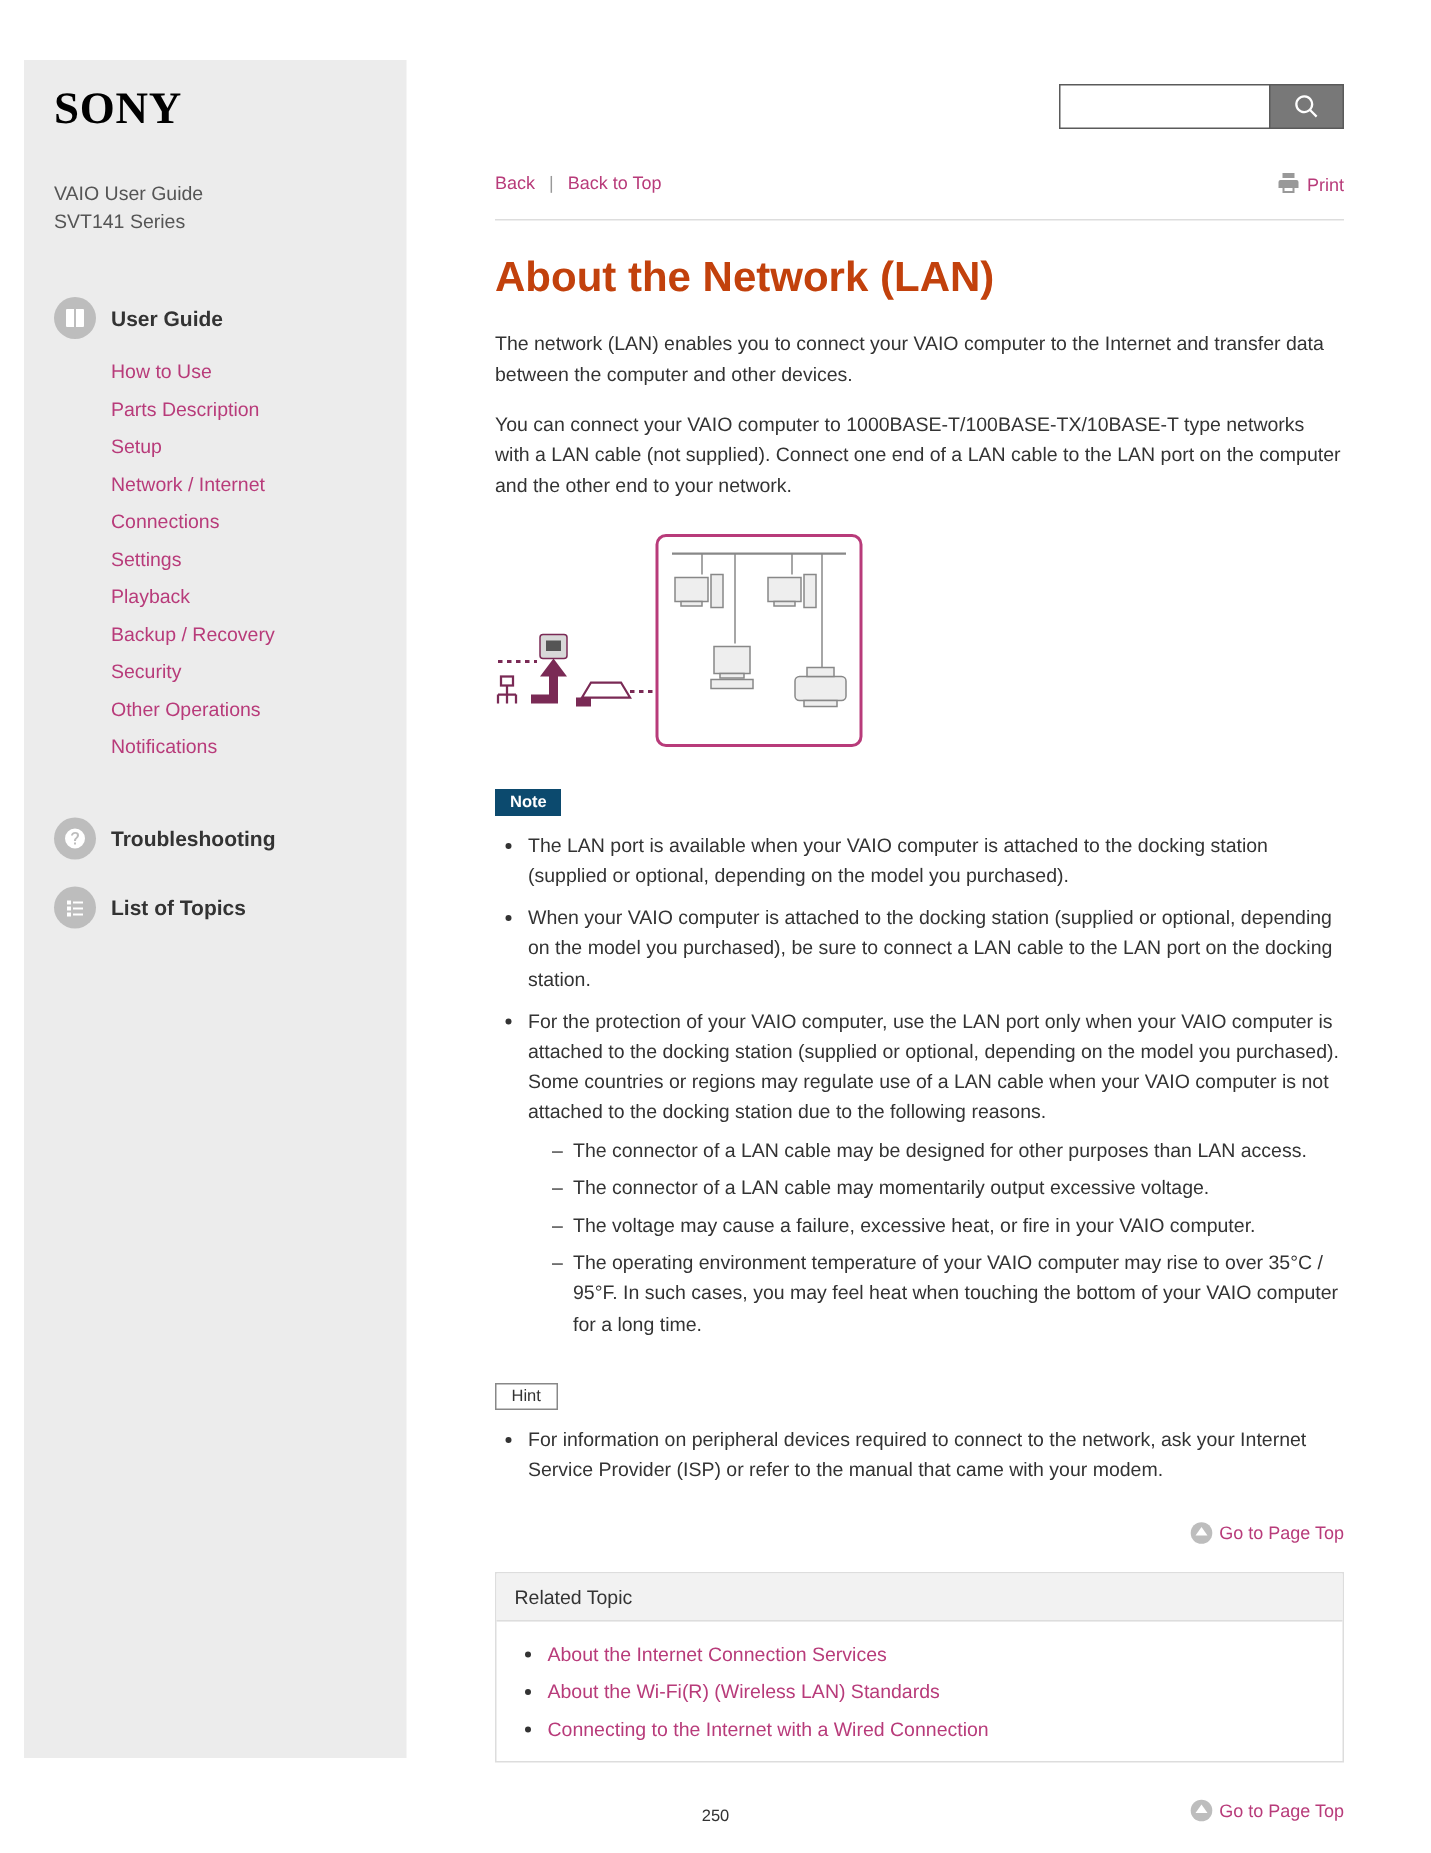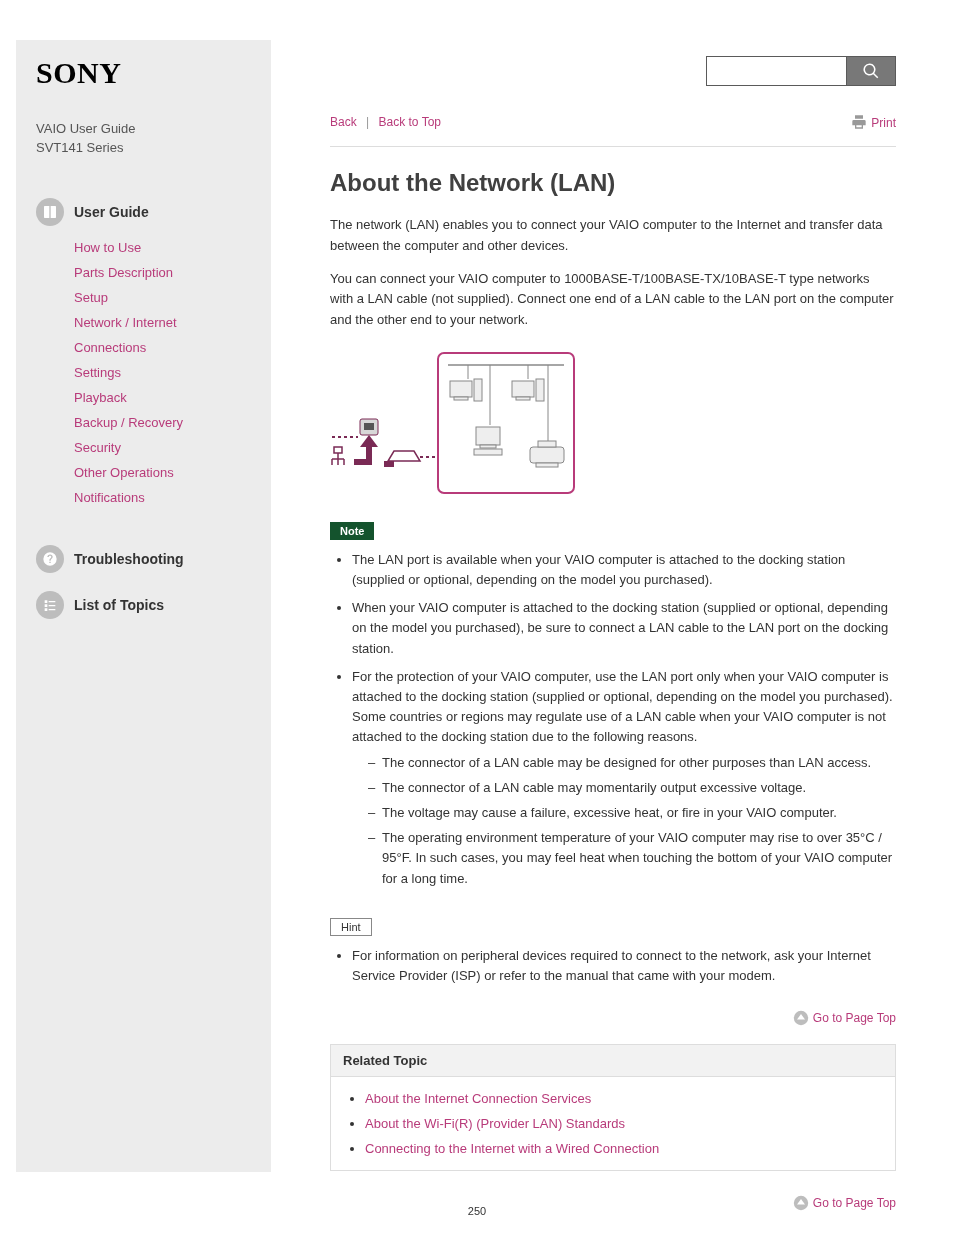--- a/index.html
+++ b/index.html
@@ -27,42 +27,42 @@
 
   .crumb-row { display: flex; justify-content: space-between; align-items: center; margin-bottom: 16px; }
   .crumbs { font-size: 12px; color: #666; }
   .crumbs a { color: #b83b7a; text-decoration: none; }
   .crumbs .sep { margin: 0 6px; color: #999; }
   .print-link { display: flex; align-items: flex-end; color: #b83b7a; text-decoration: none; font-size: 12px; }
   .print-link svg { width: 16px; height: 16px; margin-right: 4px; fill: #999; }
 
   .rule { border: none; border-top: 1px solid #ddd; margin: 8px 0 22px 0; }
 
-  .page-title { font-size: 24px; font-weight: bold; color: #404040; margin-bottom: 18px; }
+  .page-title { font-size: 28px; font-weight: bold; color: #c2410c; margin-bottom: 18px; }
   .body-text { font-size: 13px; color: #333; line-height: 1.6; margin-bottom: 12px; }
 
   .diagram { margin: 16px 0 22px 0; }
 
-  .note-badge { display: inline-block; background: #14532d; color: #fff; font-size: 11px; font-weight: bold; padding: 3px 10px; margin-bottom: 10px; }
+  .note-badge { display: inline-block; background: #0c4a6e; color: #fff; font-size: 11px; font-weight: bold; padding: 3px 10px; margin-bottom: 10px; }
   .hint-badge { display: inline-block; border: 1px solid #888; color: #333; font-size: 11px; padding: 2px 10px; margin: 18px 0 10px 0; background: #fff; }
 
   ul.bullets { list-style: disc; padding-left: 22px; margin-bottom: 10px; }
   ul.bullets li { font-size: 13px; line-height: 1.55; margin-bottom: 8px; color: #333; }
   ul.dashes { list-style: none; padding-left: 30px; margin-top: 6px; }
   ul.dashes li { font-size: 13px; line-height: 1.6; margin-bottom: 4px; }
   ul.dashes li::before { content: "–"; display: inline-block; width: 14px; margin-left: -14px; color: #333; }
 
   .top-link { display: flex; justify-content: flex-end; align-items: flex-start; margin: 24px 0 18px 0; }
   .top-link a { color: #b83b7a; text-decoration: none; font-size: 12px; display: flex; align-items: center; }
   .top-link svg { width: 16px; height: 16px; margin-right: 4px; }
   .top-circle { fill: #bdbdbd; }
   .top-arrow { fill: #fff; }
 
   .related-box { border: 1px solid #ddd; margin-top: 6px; }
-  .related-head { background: #f2f2f2; padding: 8px 12px; font-size: 13px; font-weight: bold; border-bottom: 1px solid #ddd; }
+  .related-head { background: #f2f2f2; padding: 8px 12px; font-size: 13px; font-weight: normal; border-bottom: 1px solid #ddd; }
   .related-list { list-style: disc; padding: 14px 12px 14px 34px; }
   .related-list li { margin-bottom: 10px; font-size: 13px; }
   .related-list li:last-child { margin-bottom: 0; }
   .related-list a { color: #b83b7a; text-decoration: none; }
 
   .page-number { position: absolute; bottom: 18px; left: 0; width: 100%; text-align: center; font-size: 11px; color: #333; }
 </style>
 </head>
 <body>
 
@@ -246,21 +246,21 @@
           <polygon class="top-arrow" points="10,5 5,12 15,12"></polygon>
         </svg>
         <span>Go to Page Top</span>
       </a>
     </div>
 
     <div class="related-box">
       <div class="related-head">Related Topic</div>
       <ul class="related-list">
         <li><a href="#">About the Internet Connection Services</a></li>
-        <li><a href="#">About the Wi-Fi(R) (Provider LAN) Standards</a></li>
+        <li><a href="#">About the Wi-Fi(R) (Wireless LAN) Standards</a></li>
         <li><a href="#">Connecting to the Internet with a Wired Connection</a></li>
       </ul>
     </div>
 
     <div class="top-link">
       <a href="#">
         <svg viewBox="0 0 20 20">
           <circle class="top-circle" cx="10" cy="10" r="9"></circle>
           <polygon class="top-arrow" points="10,5 5,12 15,12"></polygon>
         </svg>

